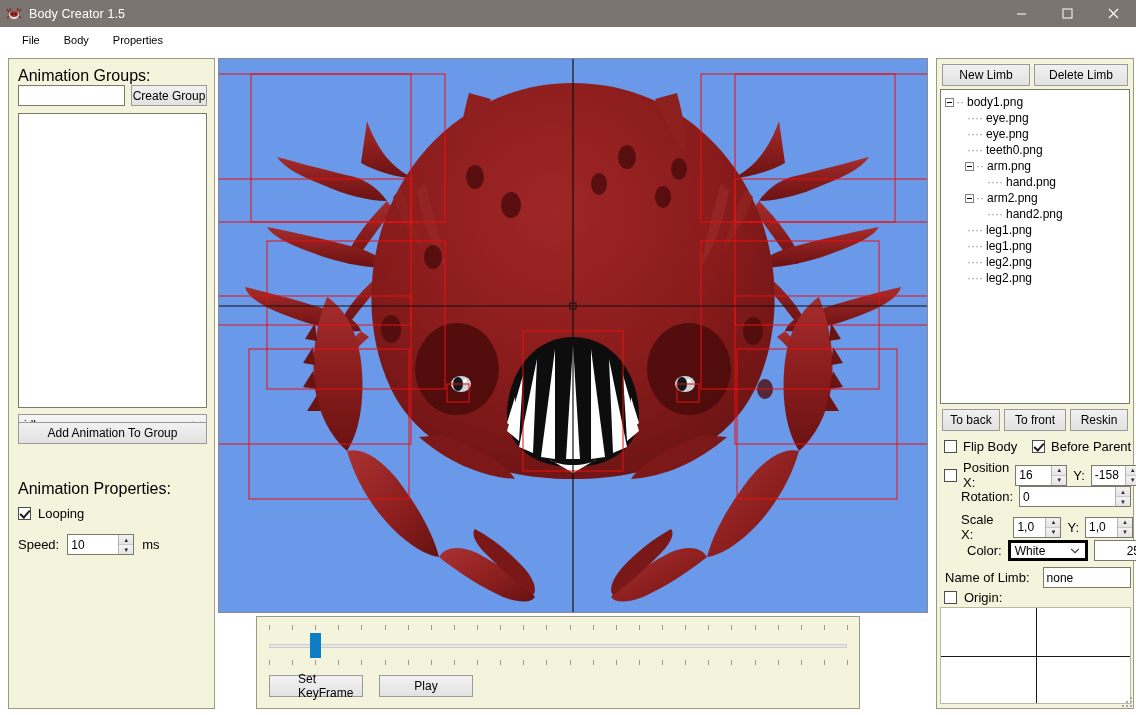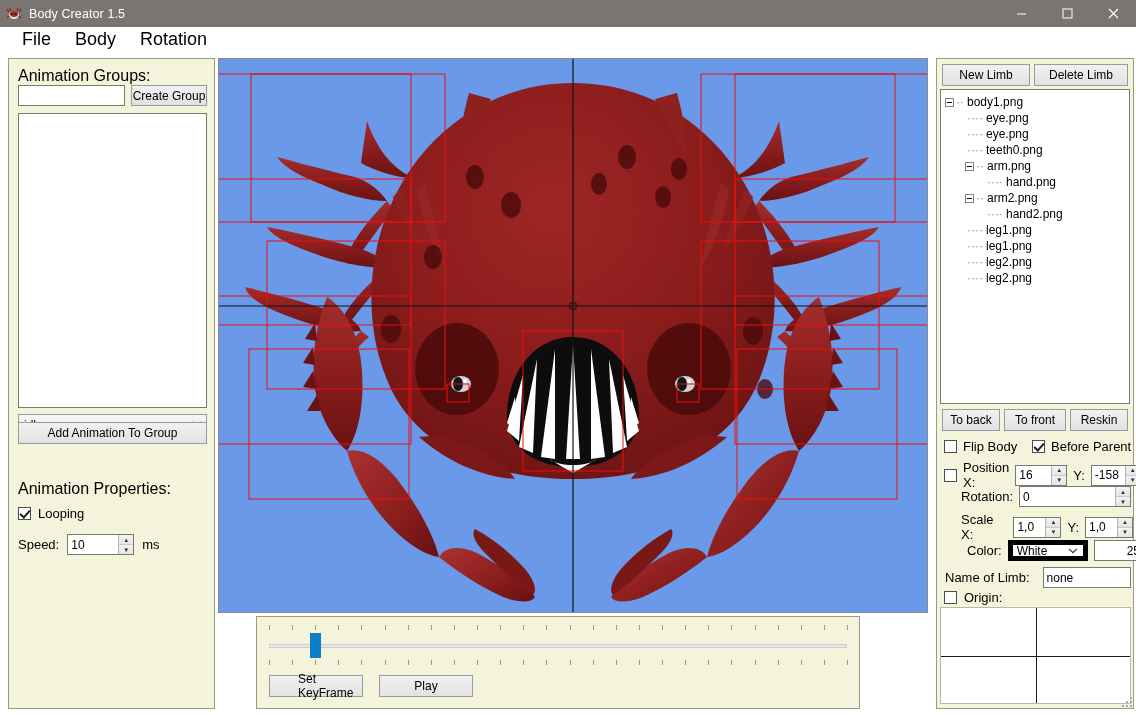--- a/index.html
+++ b/index.html
@@ -29,21 +29,21 @@
     width:46px; height:27px; display:flex; align-items:center; justify-content:center;
     color:#fff; font-size:12px; cursor:default;
   }
 
   
   #menubar {
     height:25px; background:#ffffff; display:flex; align-items:center;
     padding-left:10px; gap:0px;
   }
   .menu-item {
-    padding:3px 12px; font-size:18px; color:#000; cursor:default;
+    padding:3px 12px; font-size:11px; color:#000; cursor:default;
   }
 
   
   #main {
     position:absolute; top:52px; left:0; width:1136px; height:663px;
     background:#ffffff;
   }
 
   
   .panel {
@@ -208,21 +208,21 @@
       <svg width="11" height="11" viewBox="0 0 11 11">
           <path d="M1 1 L10 10 M10 1 L1 10" stroke="#fff" stroke-width="1.1"></path>
         </svg>
     </div>
   </div>
 </div>
 
 <div id="menubar">
   <div class="menu-item">File</div>
   <div class="menu-item">Body</div>
-  <div class="menu-item">Rotation</div>
+  <div class="menu-item">Properties</div>
 </div>
 
 <div id="main">
 
   <div class="panel" id="left-panel">
 
     <div class="grp-label" id="ag-label">Animation Groups:</div>
 
     <div id="ag-input" class="winbox">
       <input type="text" value="" style="">
@@ -610,21 +610,21 @@
         <input style="width: 31px;" value="1,0">
         <div class="spin-btns">
           <div>▲</div>
           <div>▼</div>
         </div>
       </div>
     </div>
 
     <div class="prow" style="left:30px; top:481px; gap:6px;">
       <span class="lbl">Color:</span>
-      <div style="width:80px; height:21px; background:#fff; border:5px solid #000000; display:flex; align-items:center;">
+      <div style="width:80px; height:21px; background:#fff; border:3px solid #000000; display:flex; align-items:center;">
         <span style="padding-left:4px; font-size:12px; flex:1;">White</span>
         <span class="chev">
           <svg width="10" height="6" viewBox="0 0 11 7">
               <path d="M1 1 L5.5 5.5 L10 1" stroke="#2b2b2b" stroke-width="1.2" fill="none"></path>
             </svg>
         </span>
       </div>
       <div class="spin" style="width:44px;">
         <input style="width: 27px; margin-left: 29px;" value="255">
         <div class="spin-btns">

